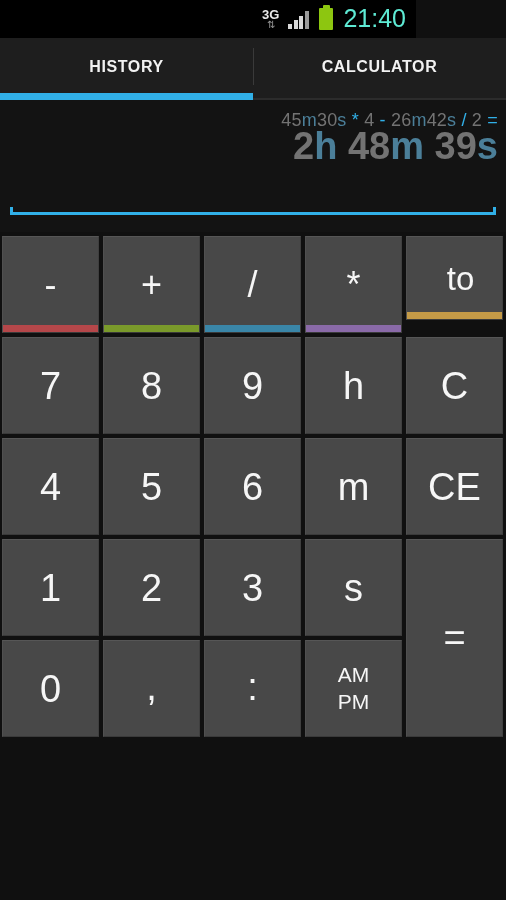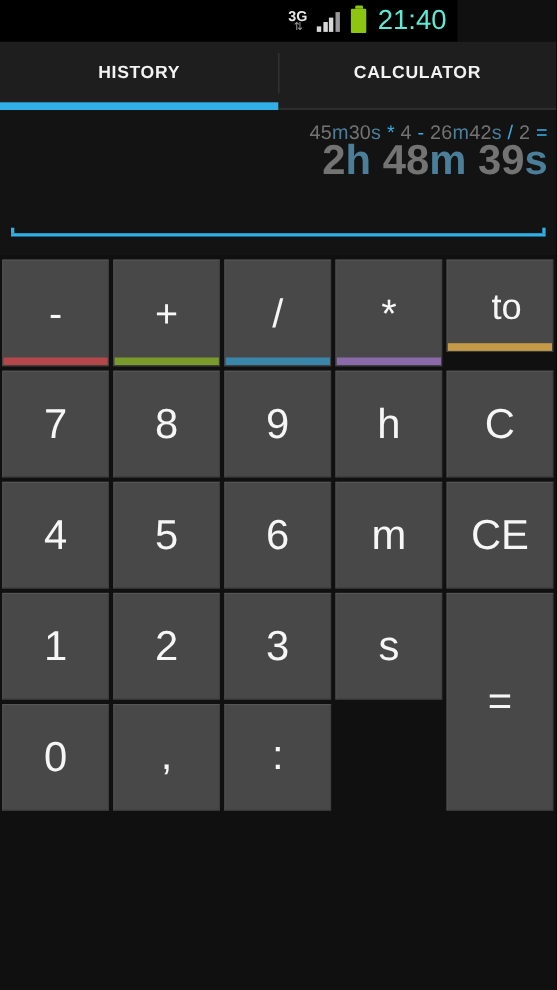--- a/index.html
+++ b/index.html
@@ -321,18 +321,21 @@
       </div>
       <div class="key" style="left: 0px; top: 404px; width: 97px; height: 97px;">
         <span class="key-label">0</span>
       </div>
       <div class="key comma" style="left: 101px; top: 404px; width: 97px; height: 97px;">
         <span class="key-label">,</span>
       </div>
       <div class="key colon" style="left: 202px; top: 404px; width: 97px; height: 97px;">
         <span class="key-label">:</span>
       </div>
+      <div class="key small" style="left: 303px; top: 404px; width: 97px; height: 97px;">
+        <span class="key-label">AM<br>PM</span>
+      </div>
       <div class="key" style="left: 404px; top: 303px; width: 97px; height: 198px;">
         <span class="key-label">=</span>
       </div>
     </div>
 
 </div>
 
 </body></html>

